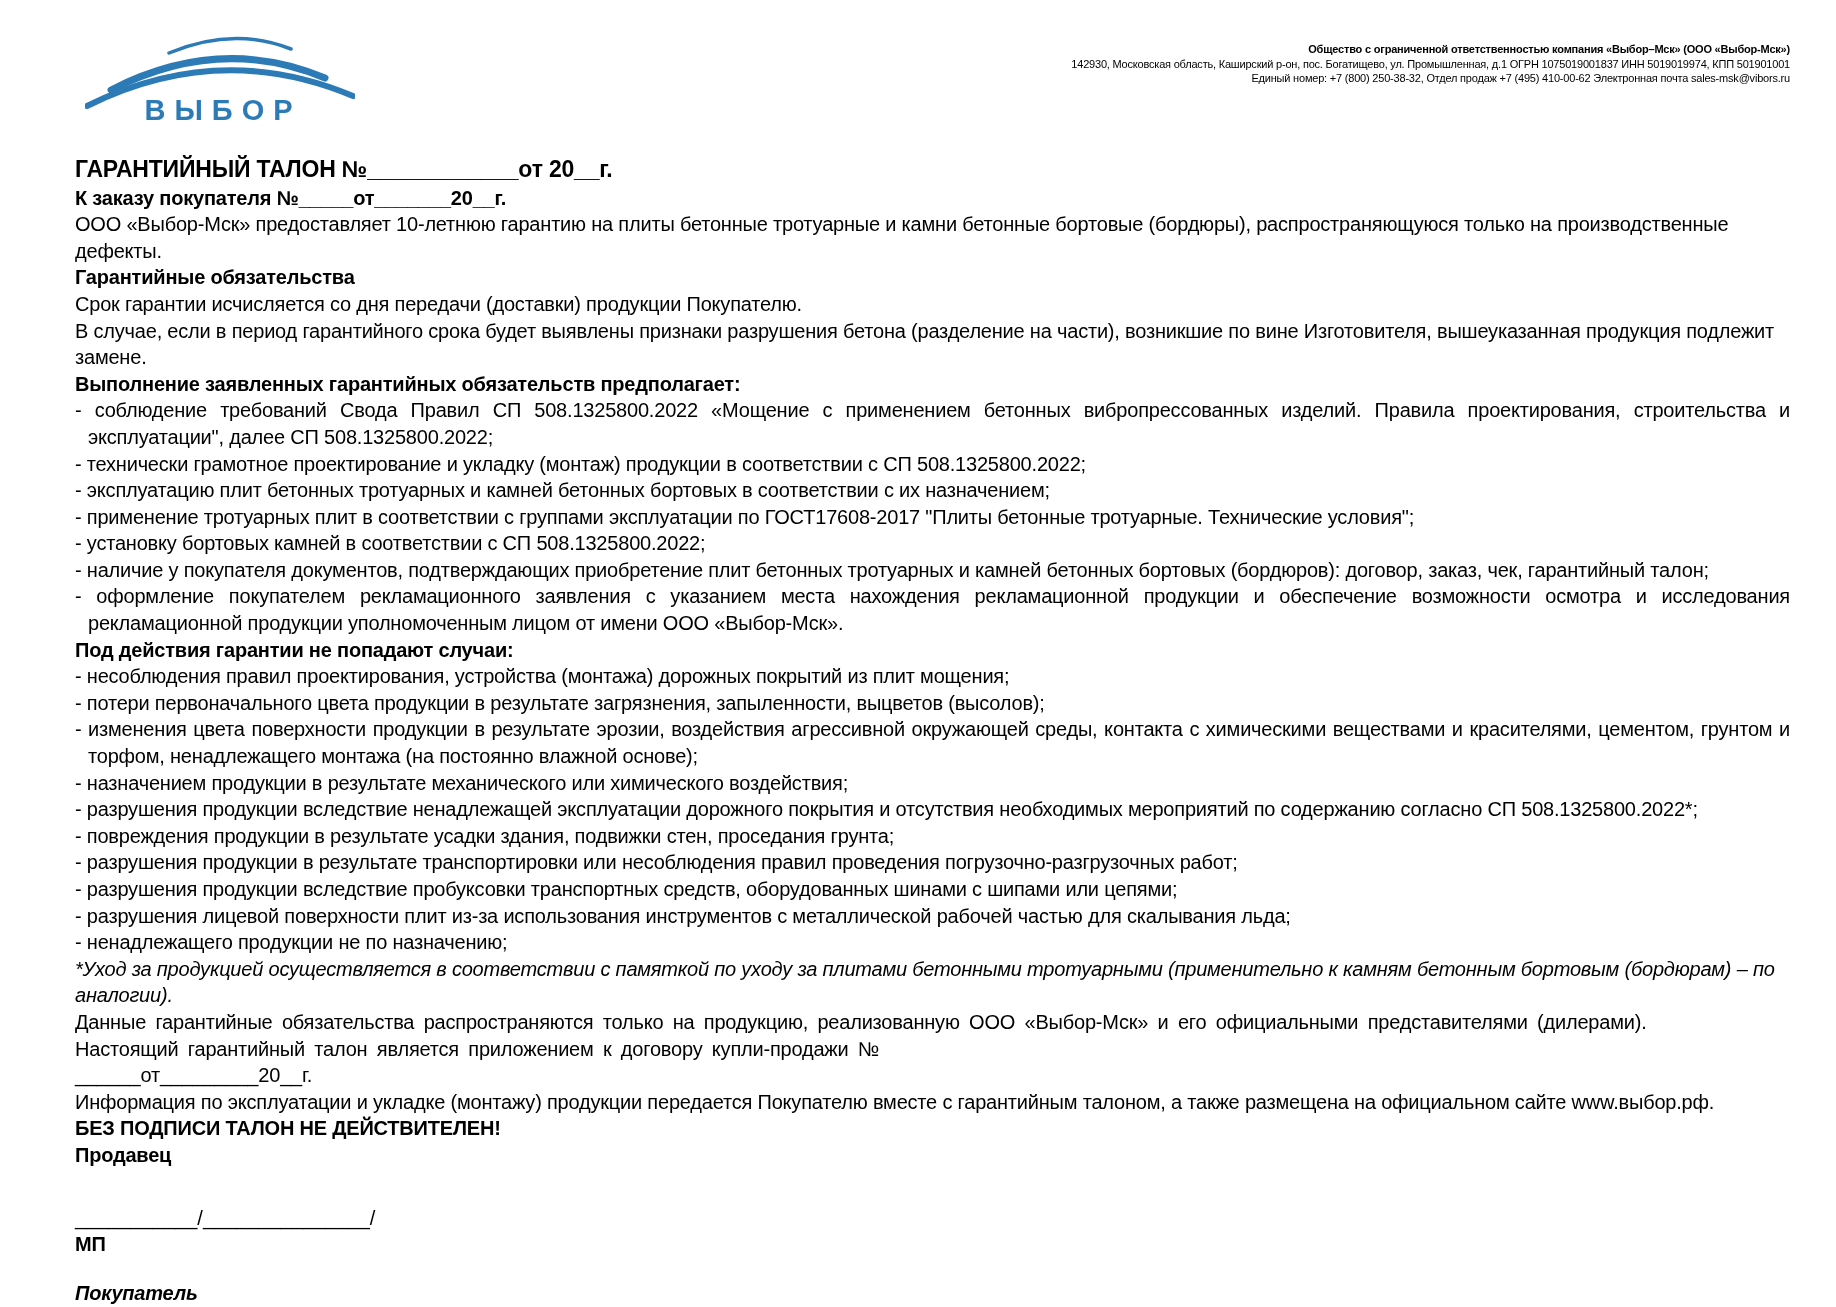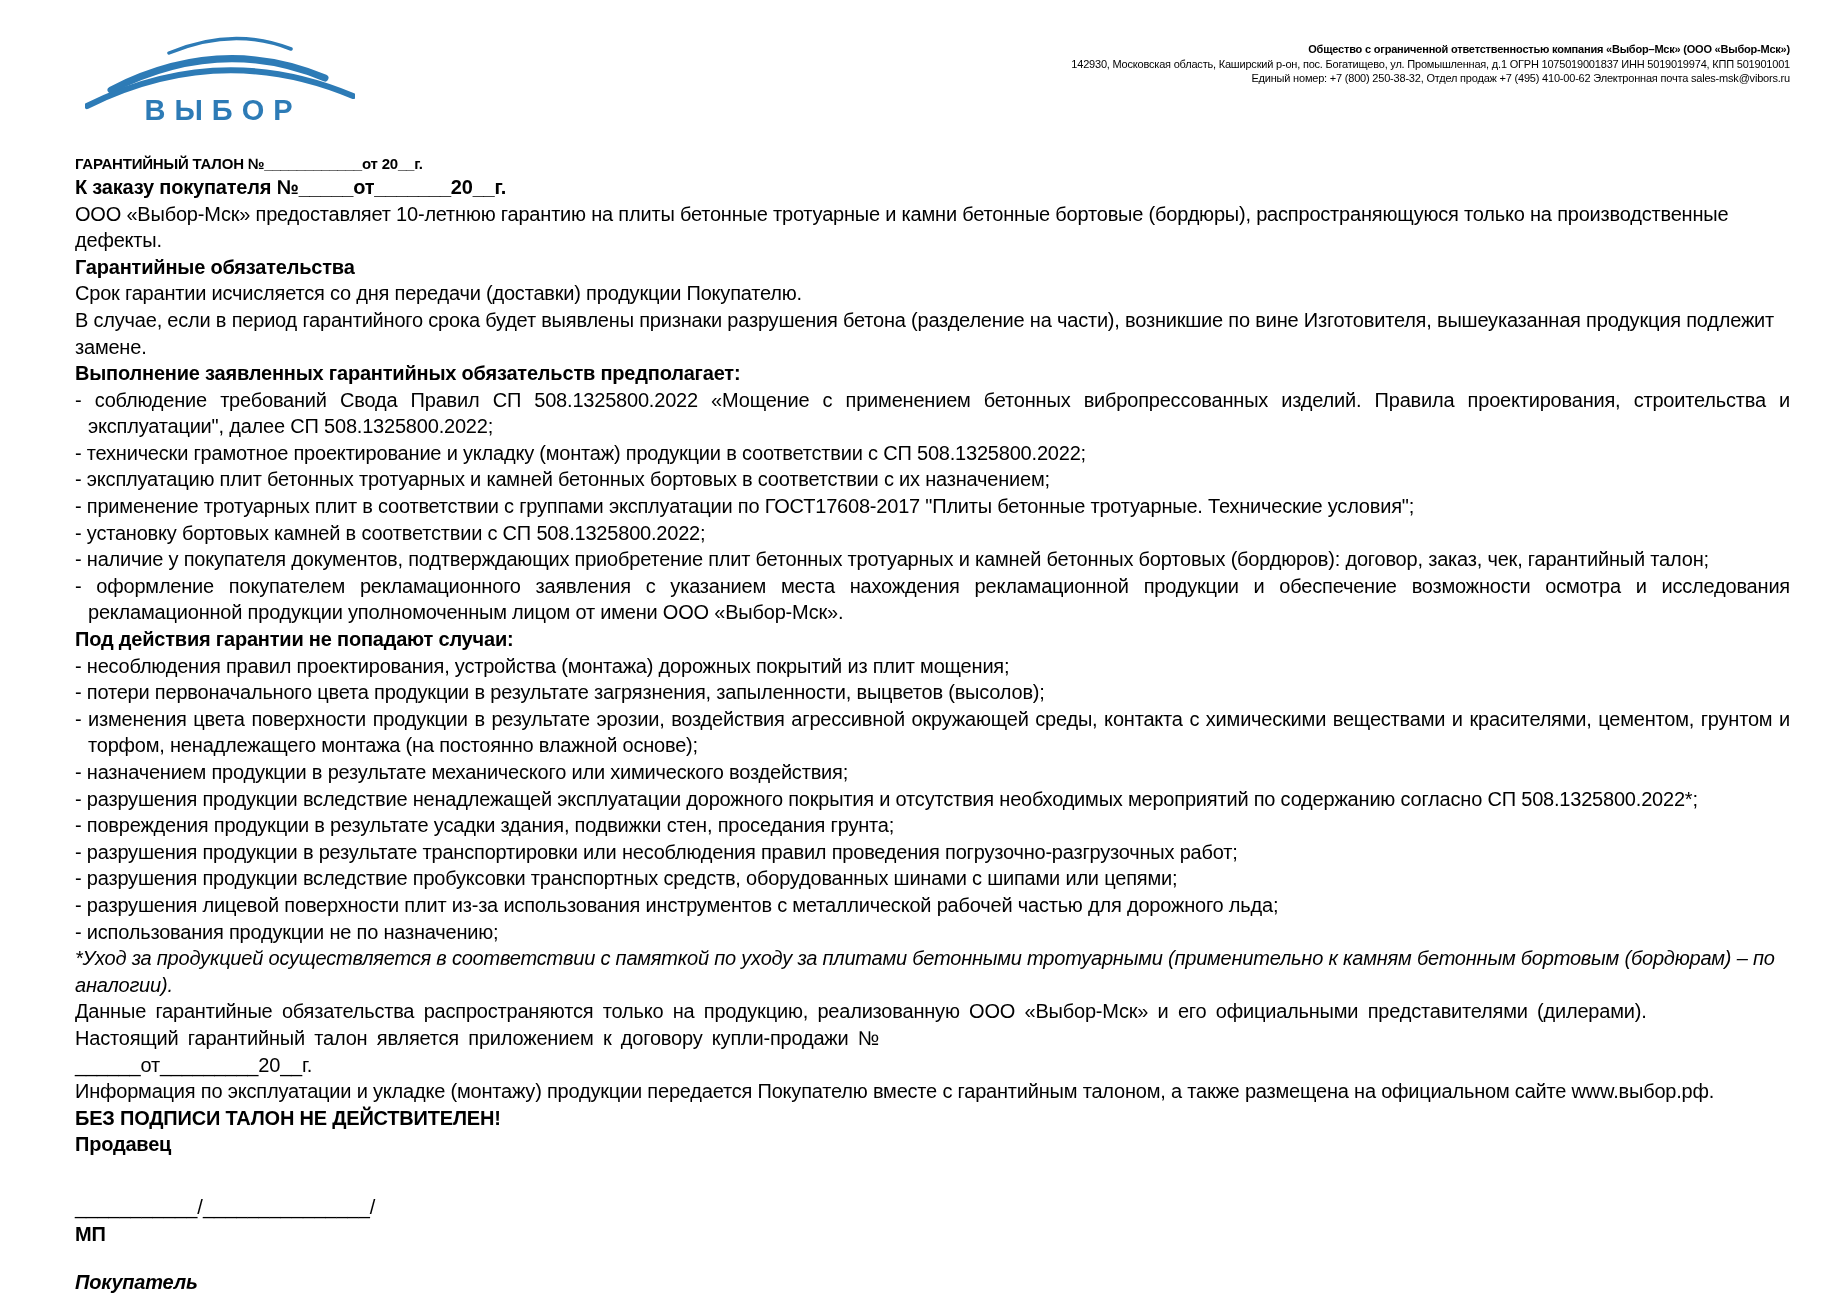--- a/index.html
+++ b/index.html
@@ -29,21 +29,21 @@
   }
   .company-name { font-weight: 700; }
   .main {
     margin-top: 24px;
     font-size: 20px;
     line-height: 1.33;
     letter-spacing: -0.2px;
   }
   .b { font-weight: 700; }
   .i { font-style: italic; }
-  .t1 { font-size: 15px; }
+  .t1 { font-size: 23px; }
   .just { text-align: justify; }
   .item { padding-left: 13px; text-indent: -13px; }
   .spread { word-spacing: 4px; }
   .sig-line { margin-top: 36px; letter-spacing: 0; }
   .mp { margin-bottom: 12px; }
   .buyer-label { margin-top: 22px; font-style: italic; }
 </style>
 </head>
 <body>
 
@@ -85,22 +85,22 @@
 
     <div class="b">Под действия гарантии не попадают случаи:</div>
     <div class="item">- несоблюдения правил проектирования, устройства (монтажа) дорожных покрытий из плит мощения;</div>
     <div class="item">- потери первоначального цвета продукции в результате загрязнения, запыленности, выцветов (высолов);</div>
     <div class="item just">- изменения  цвета  поверхности  продукции  в  результате  эрозии,  воздействия  агрессивной  окружающей  среды,  контакта  с  химическими  веществами  и  красителями,  цементом,  грунтом  и  торфом, ненадлежащего монтажа (на постоянно влажной основе);</div>
     <div class="item">- назначением продукции в результате механического или химического воздействия;</div>
     <div class="item">-  разрушения продукции вследствие ненадлежащей эксплуатации дорожного покрытия и отсутствия необходимых мероприятий по содержанию согласно СП 508.1325800.2022*;</div>
     <div class="item">-  повреждения продукции в результате усадки здания, подвижки стен, проседания грунта;</div>
     <div class="item">-  разрушения продукции в результате транспортировки или несоблюдения правил проведения погрузочно-разгрузочных работ;</div>
     <div class="item">- разрушения продукции вследствие пробуксовки транспортных средств, оборудованных шинами с шипами или цепями;</div>
-    <div class="item">- разрушения лицевой поверхности плит из-за использования инструментов с металлической рабочей частью для дорожного льда;</div>
-    <div class="item">- использования продукции не по назначению;</div>
+    <div class="item">- разрушения лицевой поверхности плит из-за использования инструментов с металлической рабочей частью для скалывания льда;</div>
+    <div class="item">- ненадлежащего продукции не по назначению;</div>
 
     <div class="i">*Уход за продукцией осуществляется в соответствии с памяткой по уходу за плитами бетонными тротуарными (применительно к камням бетонным бортовым (бордюрам) – по аналогии).</div>
     <div class="spread">Данные  гарантийные  обязательства  распространяются  только  на  продукцию, реализованную  ООО «Выбор-Мск»  и его официальными представителями (дилерами).</div>
     <div class="spread">Настоящий  гарантийный  талон  является  приложением  к  договору  купли-продажи №</div>
     <div>______от_________20__г.</div>
     <div>Информация по эксплуатации и укладке (монтажу) продукции передается Покупателю вместе с гарантийным талоном, а также размещена на официальном сайте www.выбор.рф.</div>
 
     <div class="b">БЕЗ ПОДПИСИ ТАЛОН НЕ ДЕЙСТВИТЕЛЕН!</div>
 
     <div class="b">Продавец</div>

